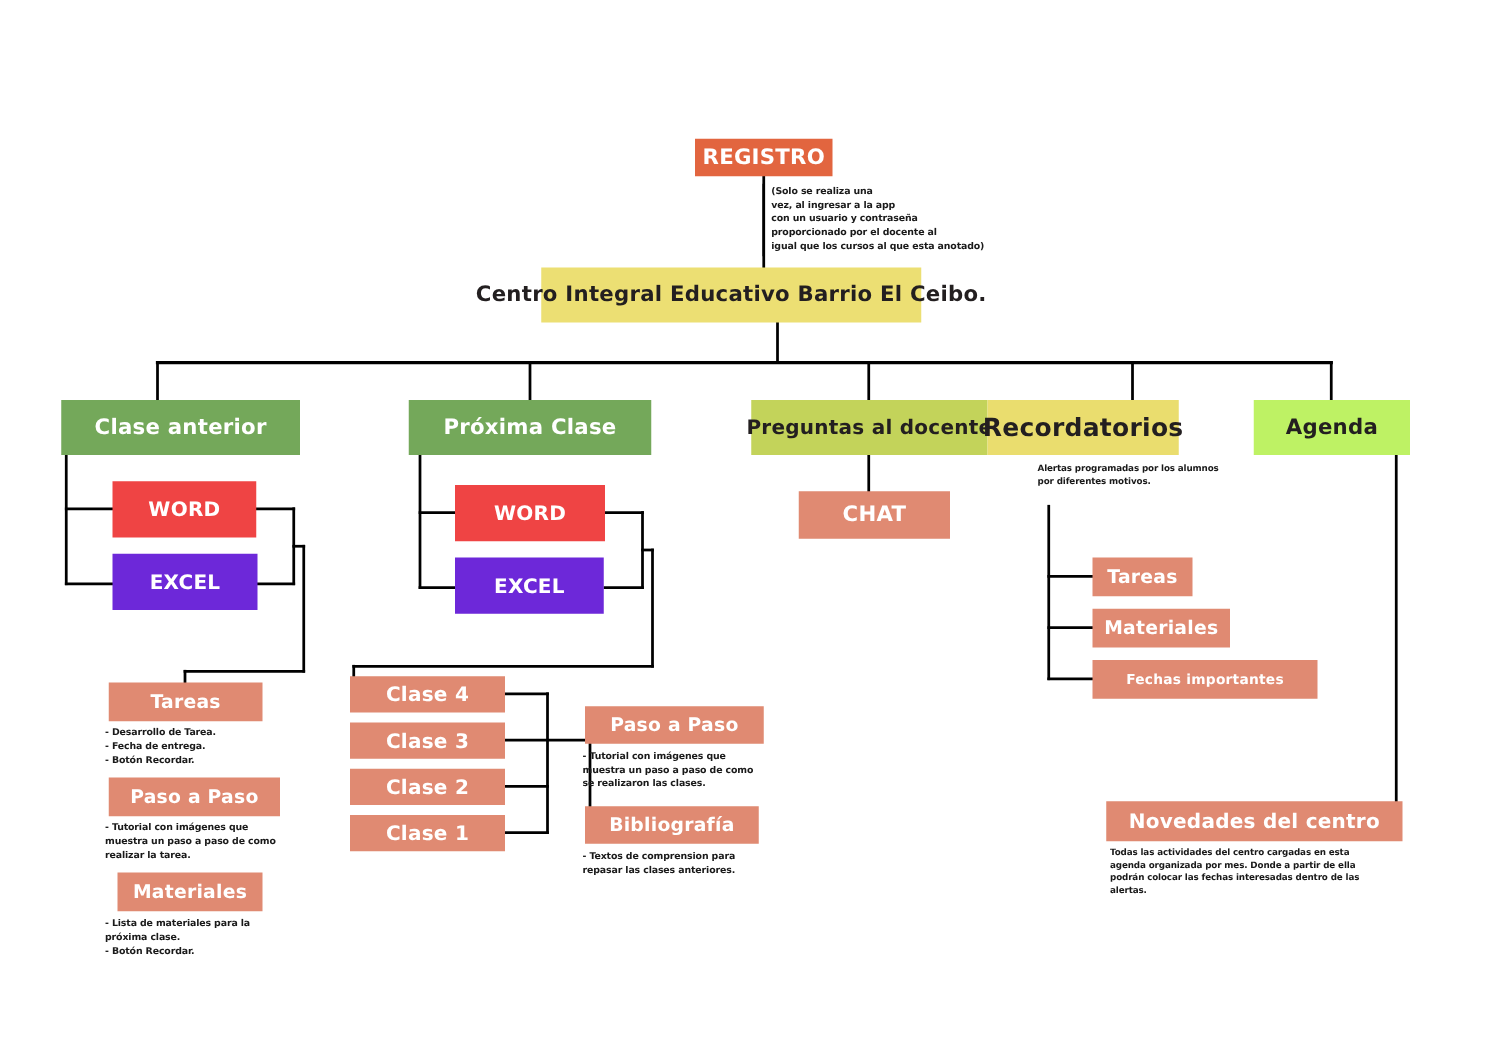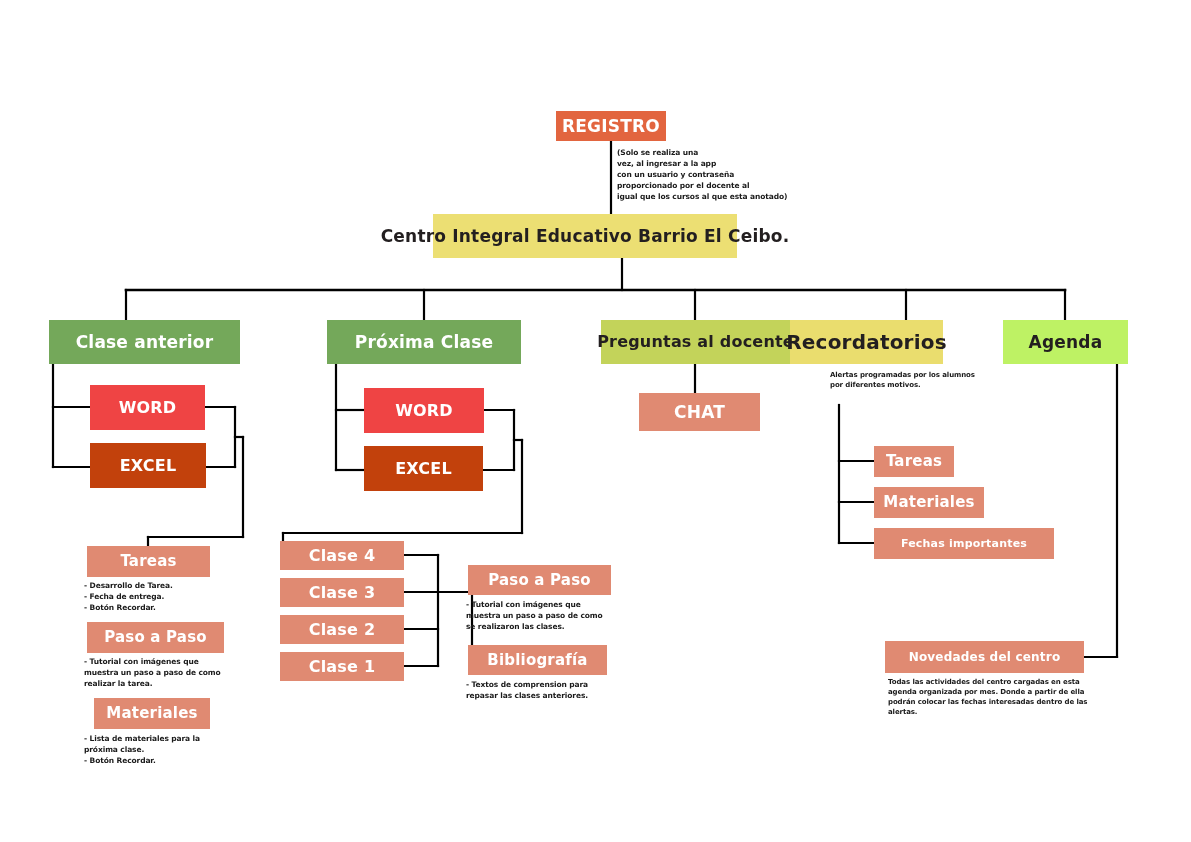--- a/index.html
+++ b/index.html
@@ -20,21 +20,21 @@
     white-space:nowrap;
   }
   .node.root     {background:#e2653f;color:#ffffff;}
   .node.title    {background:#ecdf73;color:#231f20;}
   .node.green    {background:#74a85a;color:#ffffff;}
   .node.limey    {background:#c3d35a;color:#231f20;}
   .node.yellow   {background:#eadd6e;color:#231f20;}
   .node.tan      {background:#bef264;color:#231f20;}
   .node.salmon   {background:#e08a72;color:#ffffff;}
   .node.word     {background:#ef4444;color:#ffffff;}
-  .node.excel    {background:#c2410c;color:#ffffff;}
+  .node.excel    {background:#6d28d9;color:#ffffff;}
 
   .note{
     position:absolute;
     font-size:7.5px;
     font-weight:bold;
     color:#1a1a1a;
     line-height:1.45;
     letter-spacing:-0.1px;
     white-space:pre-line;
   }
@@ -159,19 +159,19 @@
   <div class="node salmon" style="left:468px;top:645px;width:139px;height:30px;font-size:15px;">Bibliografía</div>
   <div class="note" style="left:466px;top:680px;width:180px;">- Textos de comprension para
 repasar las clases anteriores.</div>
 
   <div class="node salmon" style="left:639px;top:393px;width:121px;height:38px;font-size:17px;">CHAT</div>
 
   <div class="node salmon" style="left:874px;top:446px;width:80px;height:31px;font-size:15px;">Tareas</div>
   <div class="node salmon" style="left:874px;top:487px;width:110px;height:31px;font-size:15px;">Materiales</div>
   <div class="node salmon" style="left:874px;top:528px;width:180px;height:31px;font-size:11px;text-align:right;">Fechas importantes</div>
 
-  <div class="node salmon" style="left:885px;top:641px;width:199px;height:32px;font-size:12px;">Novedades del centro</div>
+  <div class="node salmon" style="left:885px;top:641px;width:237px;height:32px;font-size:16px;">Novedades del centro</div>
   <div class="note sm" style="left:888px;top:677px;width:210px;">Todas las actividades del centro cargadas en esta
 agenda organizada por mes. Donde a partir de ella
 podrán colocar las fechas interesadas dentro de las
 alertas.</div>
 
 </div>
 
 </body></html>

